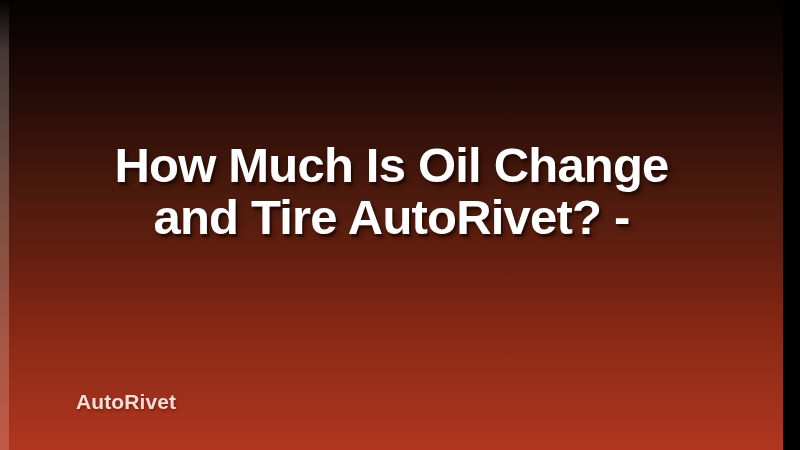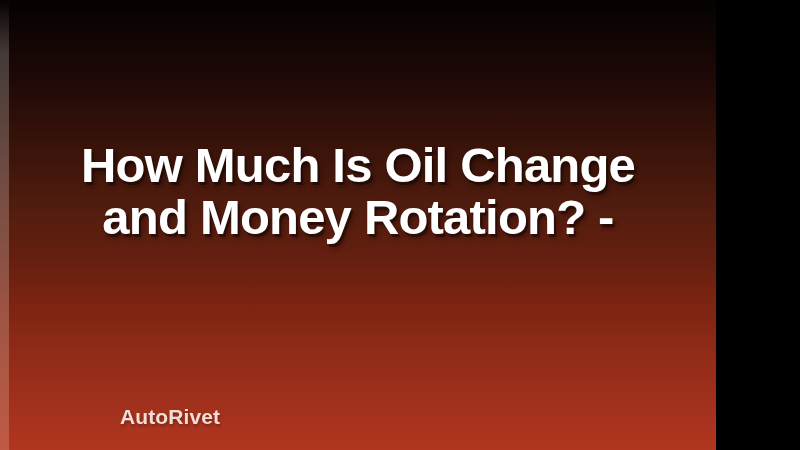--- a/index.html
+++ b/index.html
@@ -3,39 +3,38 @@
 <meta charset="utf-8">
 <style>
   html, body {
     margin: 0;
     padding: 0;
     background: #000;
   }
 
   #banner-card {
     position: relative;
-    width: 708px;
+    width: 783px;
     height: 450px;
     overflow: hidden;
     font-family: "Liberation Sans", sans-serif;
     
     background: linear-gradient(to bottom,
         #050202 0%,
         #0d0403 6%,
         #1c0806 16%,
         #2d0f08 26%,
         #41160b 37%,
         #531d0e 47%,
         #661f10 58%,
         #7d2412 68%,
         #8f2b17 78%,
         #9e301b 88%,
         #ab341f 96%,
         #b0361f 100%);
-    padding-left: 8px;
   }
 
   
   #left-edge-strip {
     position: absolute;
     left: 0;
     top: 0;
     width: 9px;
     height: 100%;
     background: linear-gradient(to bottom,
@@ -67,38 +66,37 @@
     letter-spacing: -0.8px;
     white-space: nowrap;
     text-shadow:
       2px 3px 0 rgba(26,8,4,0.55),
       3px 4px 5px rgba(20,6,3,0.45);
   }
 
   #brand {
     position: absolute;
     left: 76px;
-    top: 405px;
+    top: 390px;
     color: #f4ddd5;
     font-size: 21px;
     font-weight: 700;
     letter-spacing: 0.1px;
     line-height: 24px;
     white-space: nowrap;
     text-shadow: 1px 2px 3px rgba(40,10,4,0.35);
-    margin-left: 44px;
   }
 </style>
 </head>
 <body>
 
 <div id="banner-card">
 
   <div id="left-edge-strip"></div>
 
   <div id="headline">
     <span class="line">How Much Is Oil Change</span>
-    <span class="line">and Money Rotation? -</span>
+    <span class="line">and Tire AutoRivet? -</span>
   </div>
 
   <div id="brand">AutoRivet</div>
 
 </div>
 
 </body></html>

